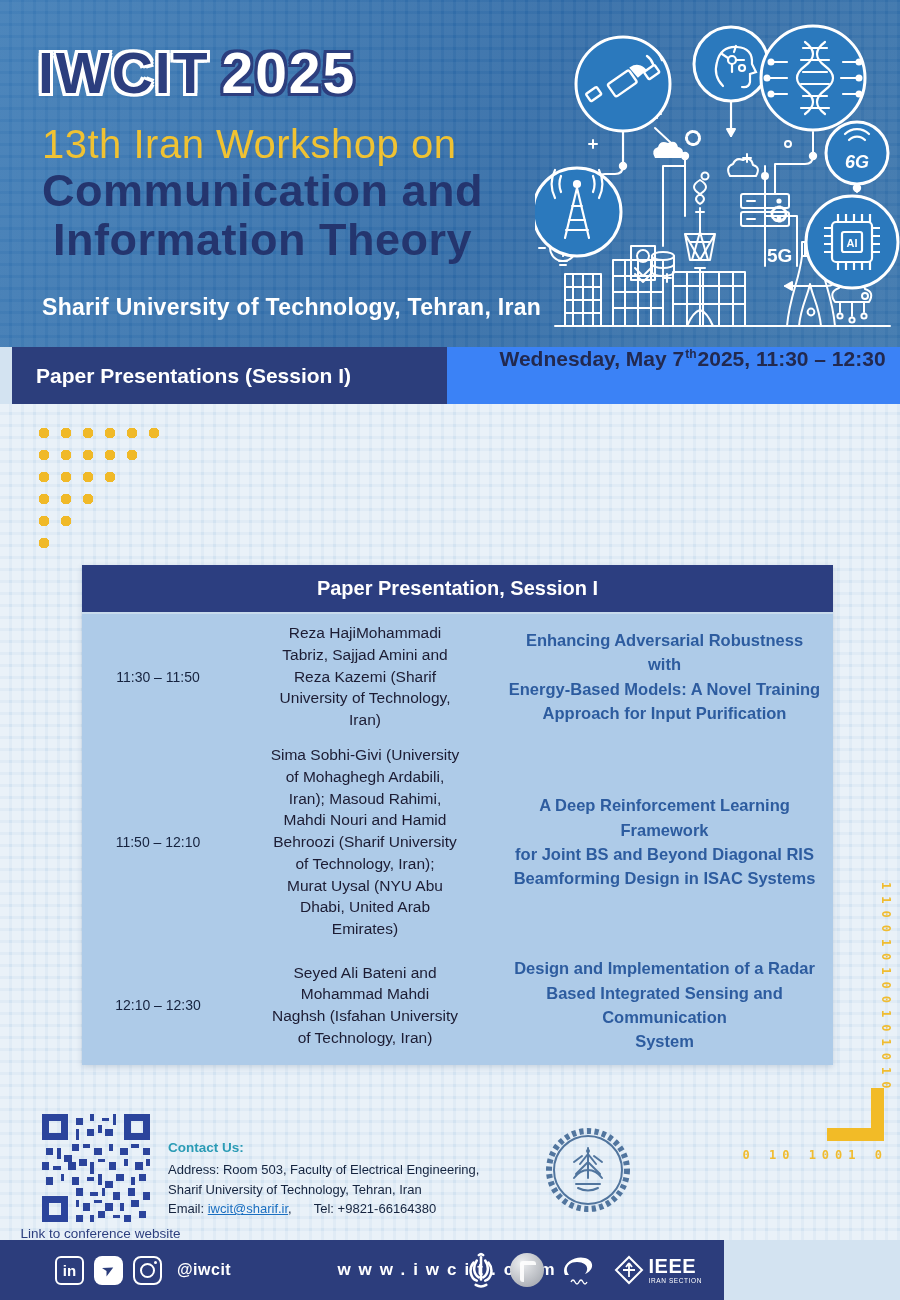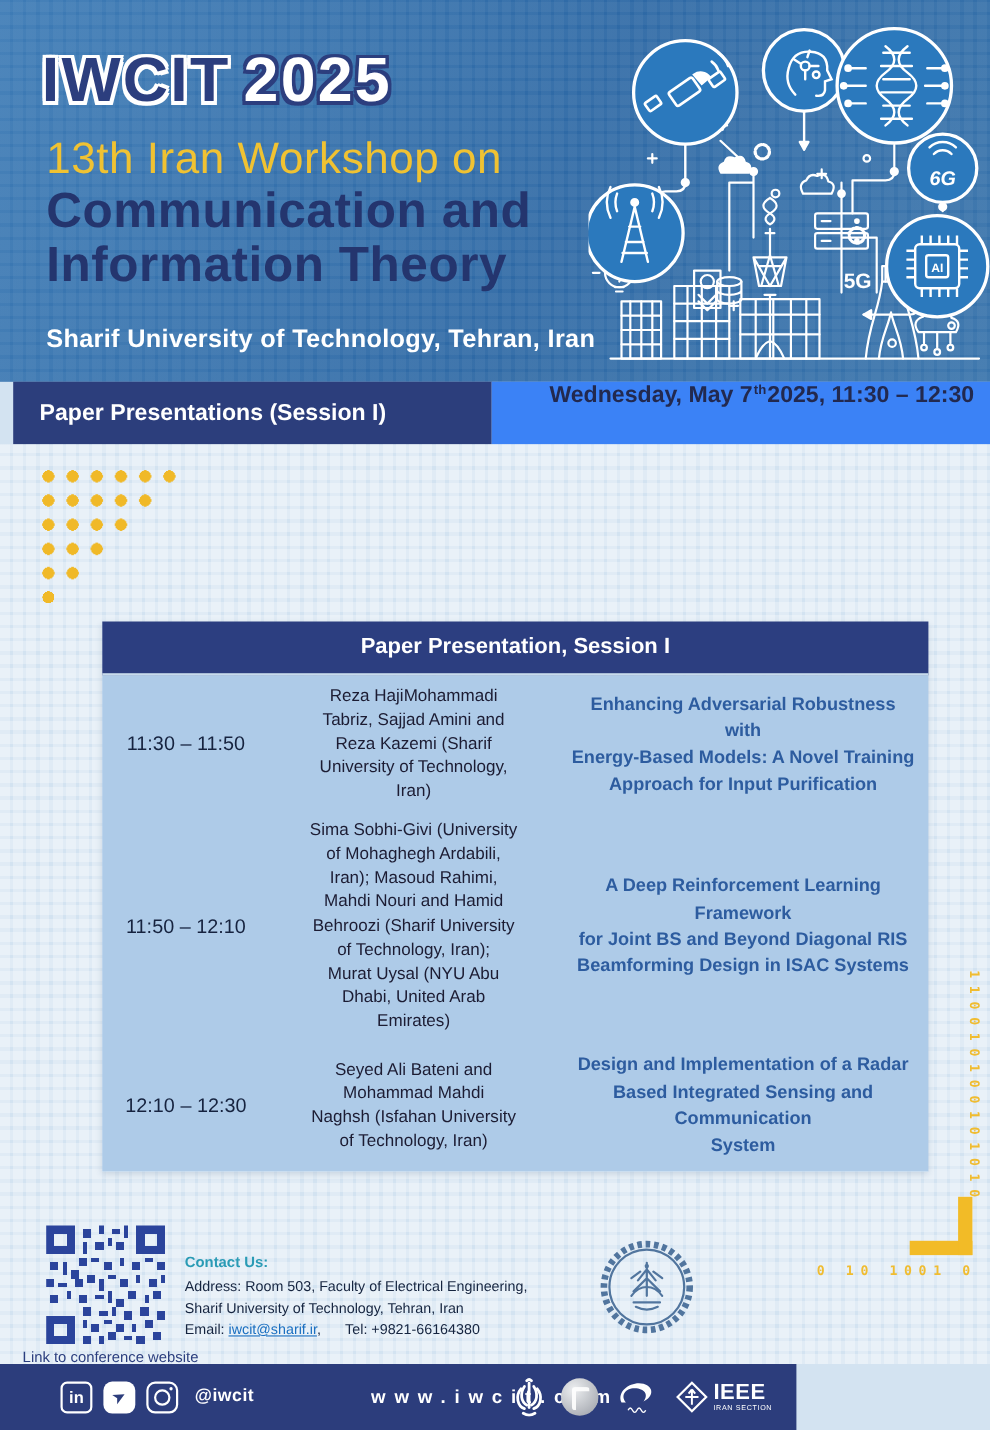--- a/index.html
+++ b/index.html
@@ -12,21 +12,21 @@
     background-image:
       linear-gradient(115deg, rgba(70,130,185,.55), rgba(38,92,150,.45) 55%, rgba(60,115,165,.5)),
       repeating-linear-gradient(0deg, rgba(255,255,255,.085) 0 9px, rgba(255,255,255,0) 9px 12px),
       repeating-linear-gradient(90deg, rgba(255,255,255,.085) 0 9px, rgba(255,255,255,0) 9px 12px);}
   .logo{position:absolute;left:38px;top:40px;font-size:57px;font-weight:bold;letter-spacing:2px;white-space:nowrap;}
   .logo .iwcit{color:#2c3e7e;
     text-shadow:-3px -3px 0 #fff,3px -3px 0 #fff,-3px 3px 0 #fff,3px 3px 0 #fff,-3px 0 0 #fff,3px 0 0 #fff,0 -3px 0 #fff,0 3px 0 #fff;}
   .logo .year{color:#ffffff;margin-left:12px;
     text-shadow:-3px -3px 0 #2c3e7e,3px -3px 0 #2c3e7e,-3px 3px 0 #2c3e7e,3px 3px 0 #2c3e7e,-3px 0 0 #2c3e7e,3px 0 0 #2c3e7e,0 -3px 0 #2c3e7e,0 3px 0 #2c3e7e;}
   .subtitle{position:absolute;left:42px;top:122px;font-size:40px;color:#f0c232;letter-spacing:.5px;}
-  .main-title{position:absolute;left:42px;top:166px;font-size:45px;font-weight:bold;color:#24356e;line-height:49px;letter-spacing:.5px;}
+  .main-title{position:absolute;left:42px;top:166px;font-size:45px;font-weight:bold;color:#24356e;line-height:49px;letter-spacing:.5px;text-align:center;}
   .venue{position:absolute;left:42px;top:294px;font-size:23px;font-weight:bold;color:#ffffff;letter-spacing:.3px;}
   .illus{position:absolute;right:0;top:16px;width:365px;height:330px;}
 
   
   .session-banner{position:absolute;top:347px;left:12px;width:900px;height:57px;display:flex;}
   .banner-left{width:435px;background:#2c3e7c;color:#fff;font-size:21px;font-weight:bold;
     display:flex;align-items:center;padding-left:24px;box-sizing:border-box;}
   .banner-right{flex:1;background:#3b82f6;color:#22294f;font-size:21px;font-weight:bold;
     display:flex;justify-content:center;padding-left:26px;}
   .banner-right sup{font-size:12px;margin:0 1px;}
@@ -34,28 +34,28 @@
   
   .main{position:absolute;top:404px;left:0;width:900px;height:836px;
     background-color:#d3e3f1;
     background-image:
       repeating-linear-gradient(0deg, rgba(255,255,255,.30) 0 9px, rgba(255,255,255,0) 9px 12px),
       repeating-linear-gradient(90deg, rgba(255,255,255,.30) 0 9px, rgba(255,255,255,0) 9px 12px);}
   .dots{position:absolute;left:33px;top:18px;}
   .dot-row{height:22px;background-image:radial-gradient(circle 5.5px at 11px 11px, #f0b928 97%, rgba(0,0,0,0));
     background-size:22px 22px;background-repeat:repeat-x;}
 
-  .schedule{position:absolute;left:93px;top:161px;width:751px;box-shadow:0 2px 6px rgba(40,70,110,.18);}
+  .schedule{position:absolute;left:82px;top:161px;width:751px;box-shadow:0 2px 6px rgba(40,70,110,.18);}
   .schedule-header{height:47px;background:#2c3e80;color:#fff;font-size:20px;font-weight:bold;
     display:flex;align-items:center;justify-content:center;border-bottom:2px solid #c8dbec;}
   .schedule-body{background:#aecbe8;}
   .srow{display:flex;}
   .srow.r1{height:125px;} .srow.r2{height:206px;} .srow.r3{height:120px;}
   .cell{display:flex;align-items:center;justify-content:center;text-align:center;box-sizing:border-box;}
-  .cell-time{width:152px;color:#16233f;font-size:18px;}
+  .cell-time{width:152px;color:#16233f;font-size:14px;}
   .cell-authors{width:262px;color:#1c1c33;font-size:15.5px;line-height:1.4;white-space:pre-line;padding:6px 4px;}
   .cell-title{flex:1;color:#2d5c9f;font-weight:bold;font-size:16.5px;line-height:1.48;white-space:pre-line;padding:6px 12px;}
 
   .binary-v{position:absolute;right:7px;top:478px;writing-mode:vertical-rl;color:#f0bc30;font-size:12px;
     font-weight:bold;letter-spacing:7px;font-family:"DejaVu Sans Mono", monospace;}
   .binary-h{position:absolute;right:12px;top:744px;color:#f0bc30;font-size:12px;font-weight:bold;
     letter-spacing:6px;font-family:"DejaVu Sans Mono", monospace;}
   .corner-bracket{position:absolute;right:16px;top:684px;width:44px;height:40px;
     border-right:13px solid #f2bb27;border-bottom:13px solid #f2bb27;}
 

